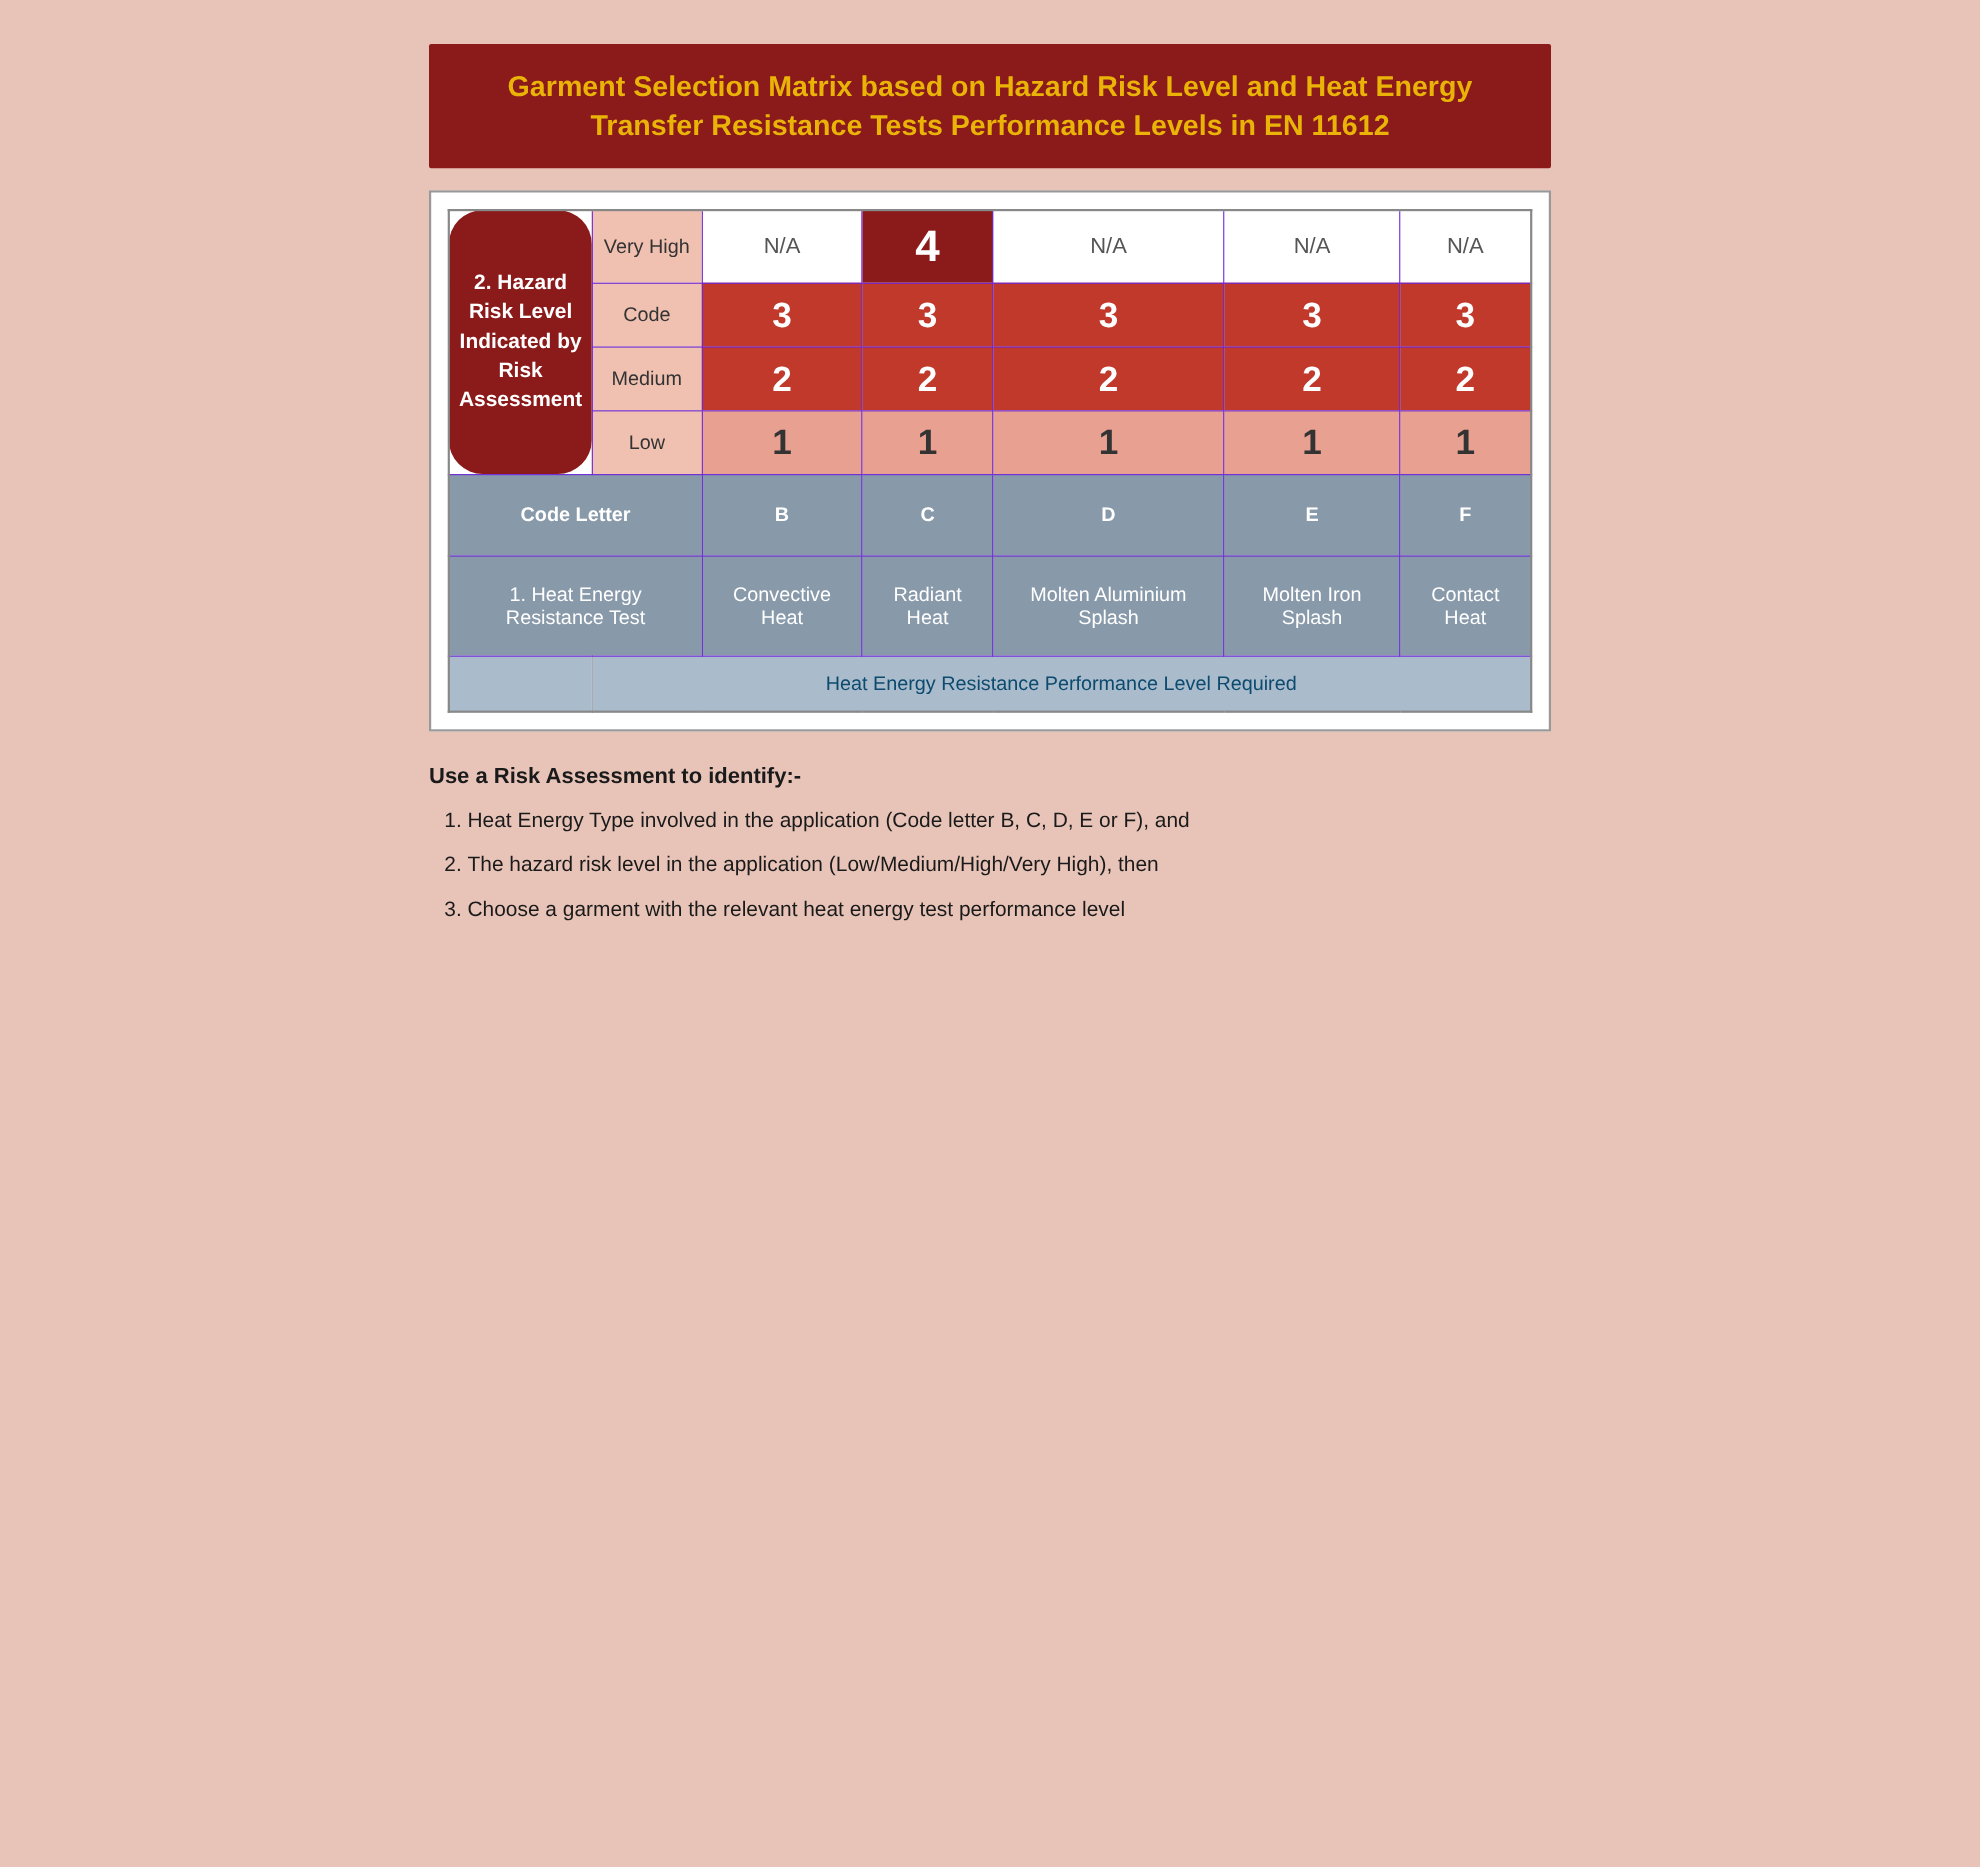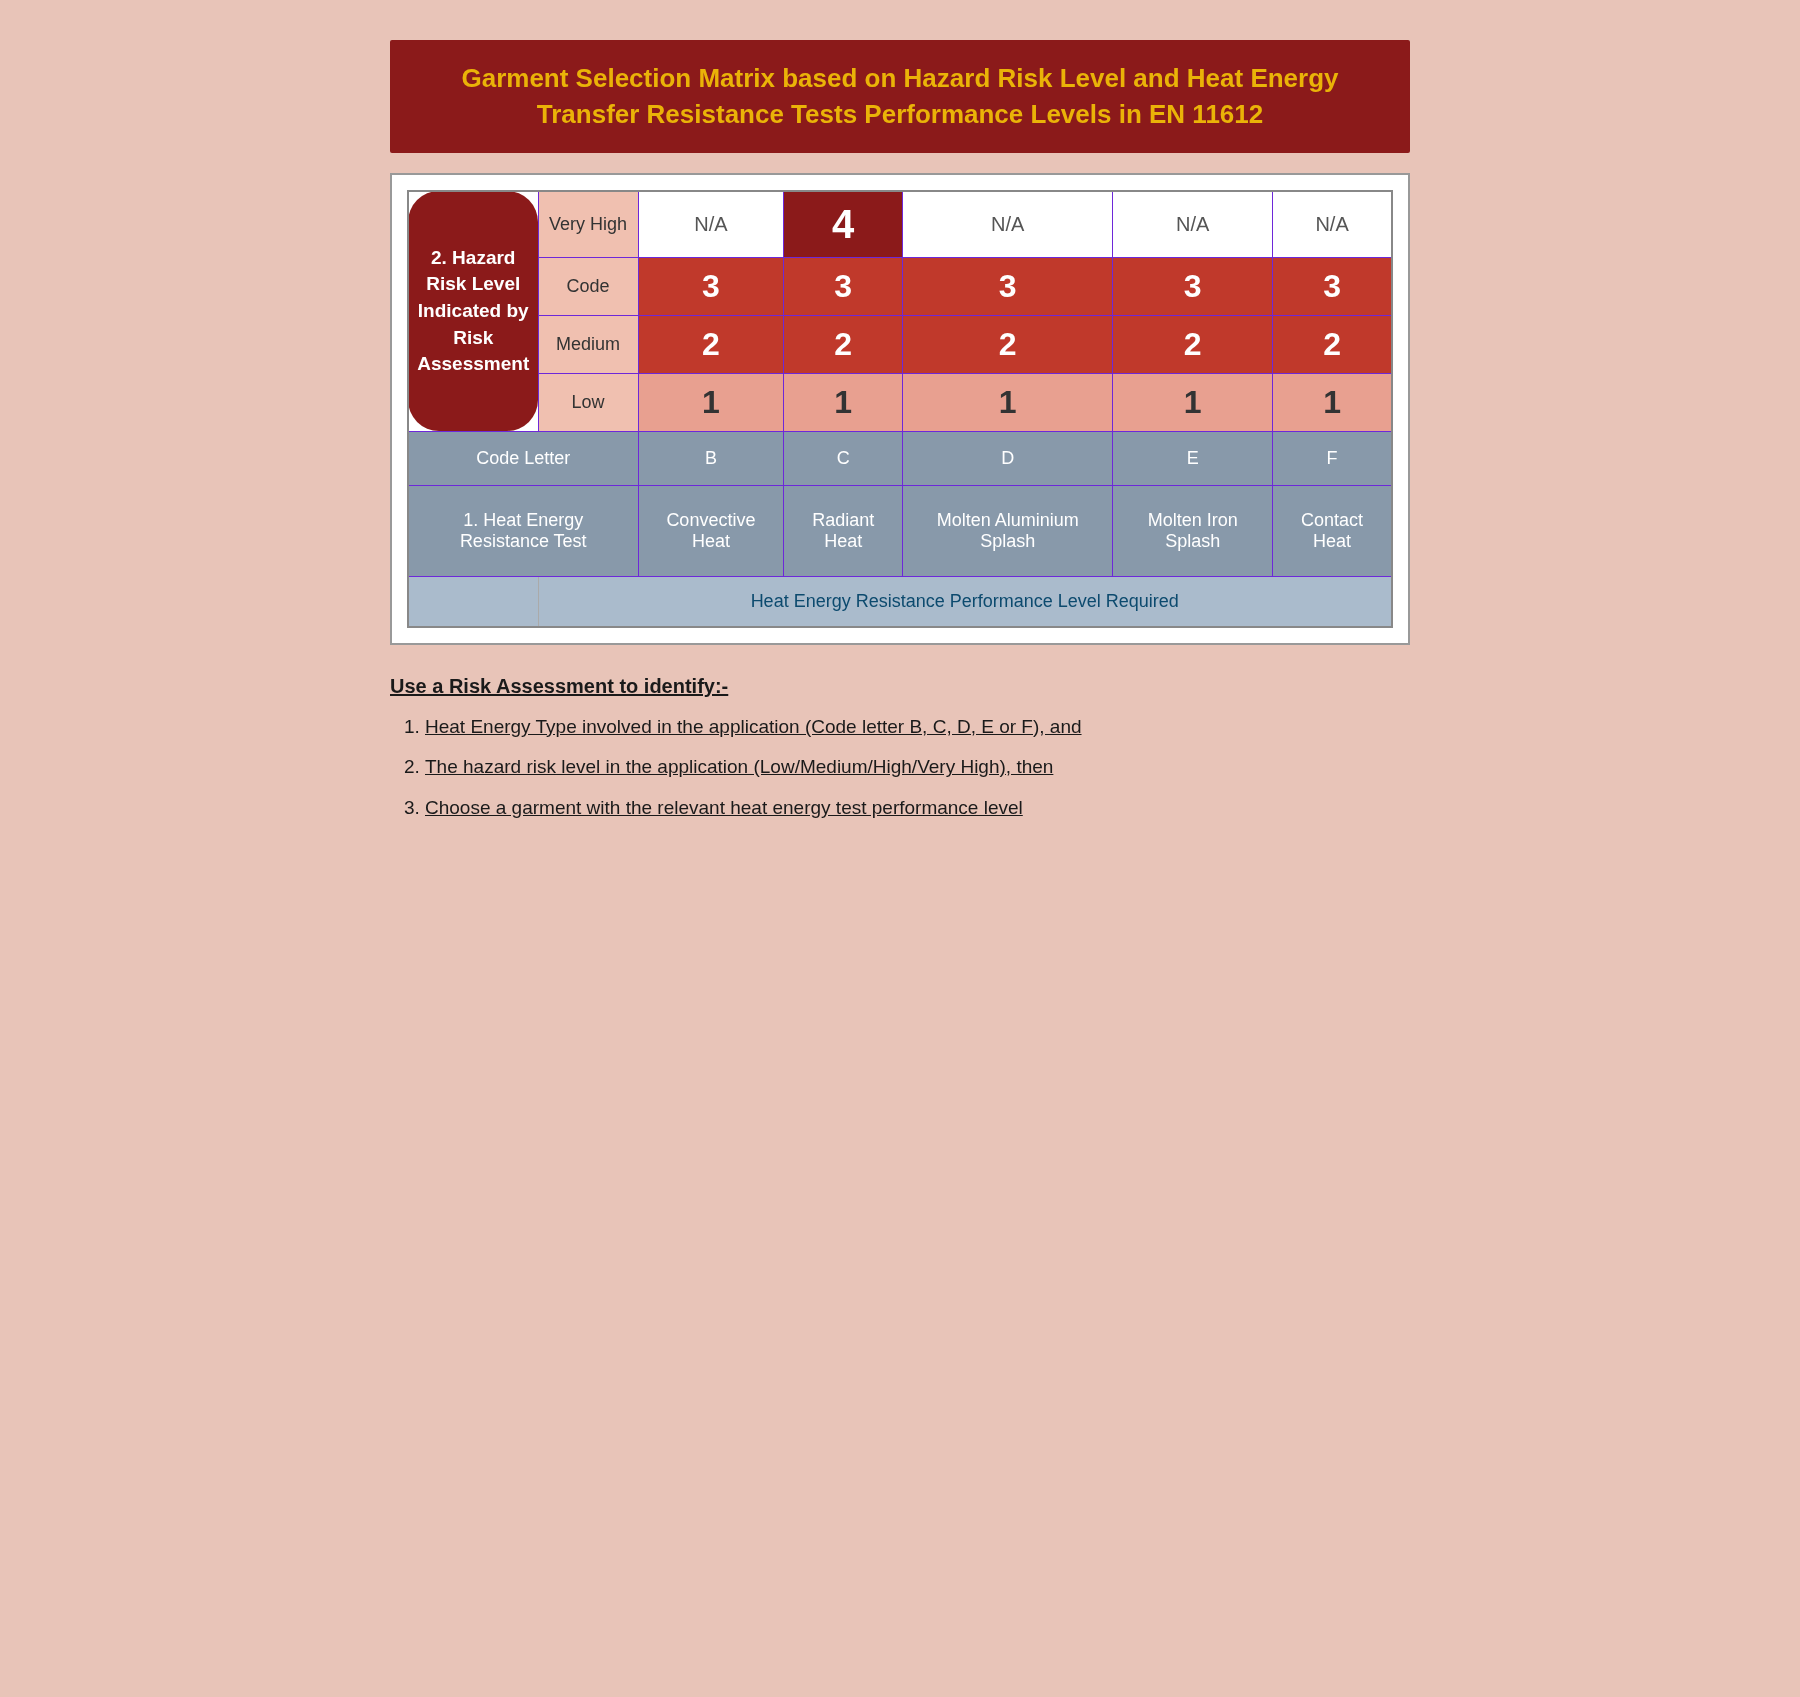--- a/index.html
+++ b/index.html
@@ -64,22 +64,22 @@
       background-color: white;
       color: #333;
       font-size: 18px;
       width: 100px;
     }
 
     .code-letter-row td {
       background-color: #8899aa;
       color: white;
       font-size: 18px;
-      font-weight: normal;
-      padding: 16px;
+      font-weight: bold;
+      padding: 26px;
     }
 
     .code-letter-row .label-cell {
       background-color: #8899aa;
       color: white;
       font-size: 18px;
     }
 
     .heat-test-row td {
       background-color: #8899aa;
@@ -93,21 +93,20 @@
     .cell-white { background-color: white; }
     .cell-dark-red { background-color: #8b1a1a; color: white !important; }
     .cell-red { background-color: #c0392b; color: white; }
     .cell-light-pink { background-color: #e8a090; color: #333; }
     .cell-pink { background-color: #f0c0b0; color: #333; }
 
     .instructions {
       padding: 10px 0;
       font-size: 19px;
       color: #1a1a1a;
-      text-decoration: underline;
     }
 
     .instructions p.intro {
       font-weight: bold;
       margin-bottom: 15px;
       font-size: 20px;
     }
 
     .instructions ol {
       padding-left: 35px;

